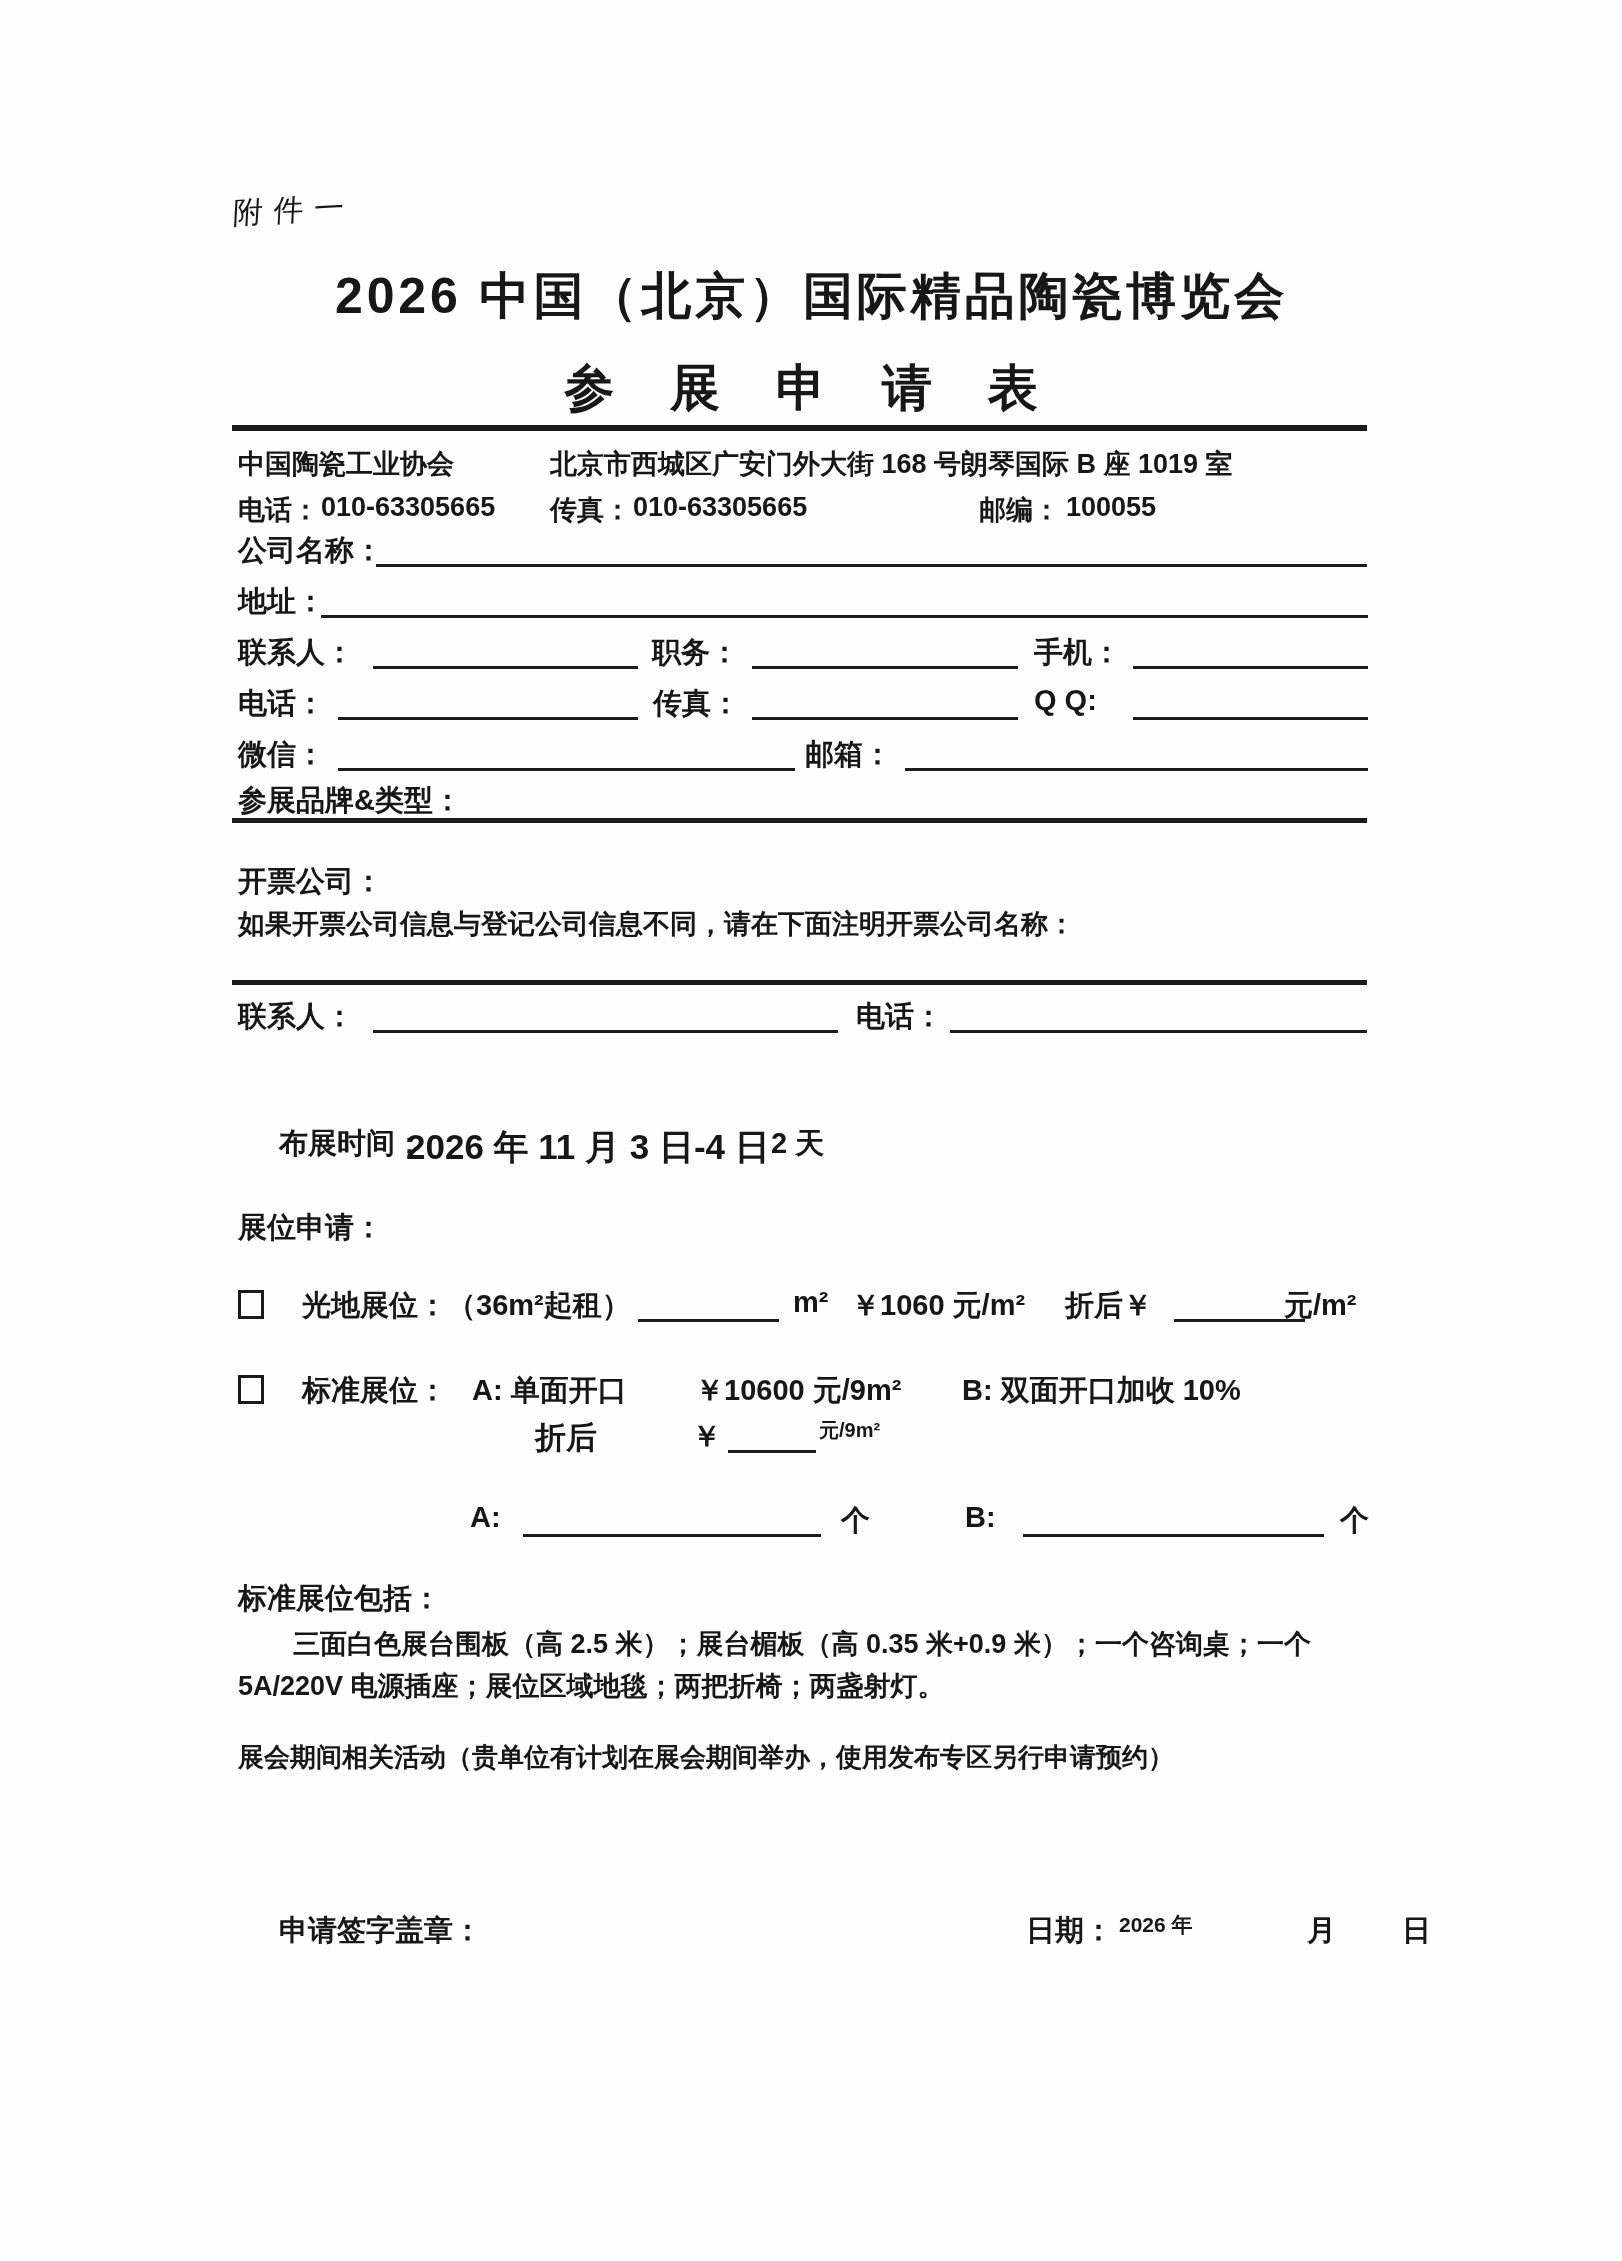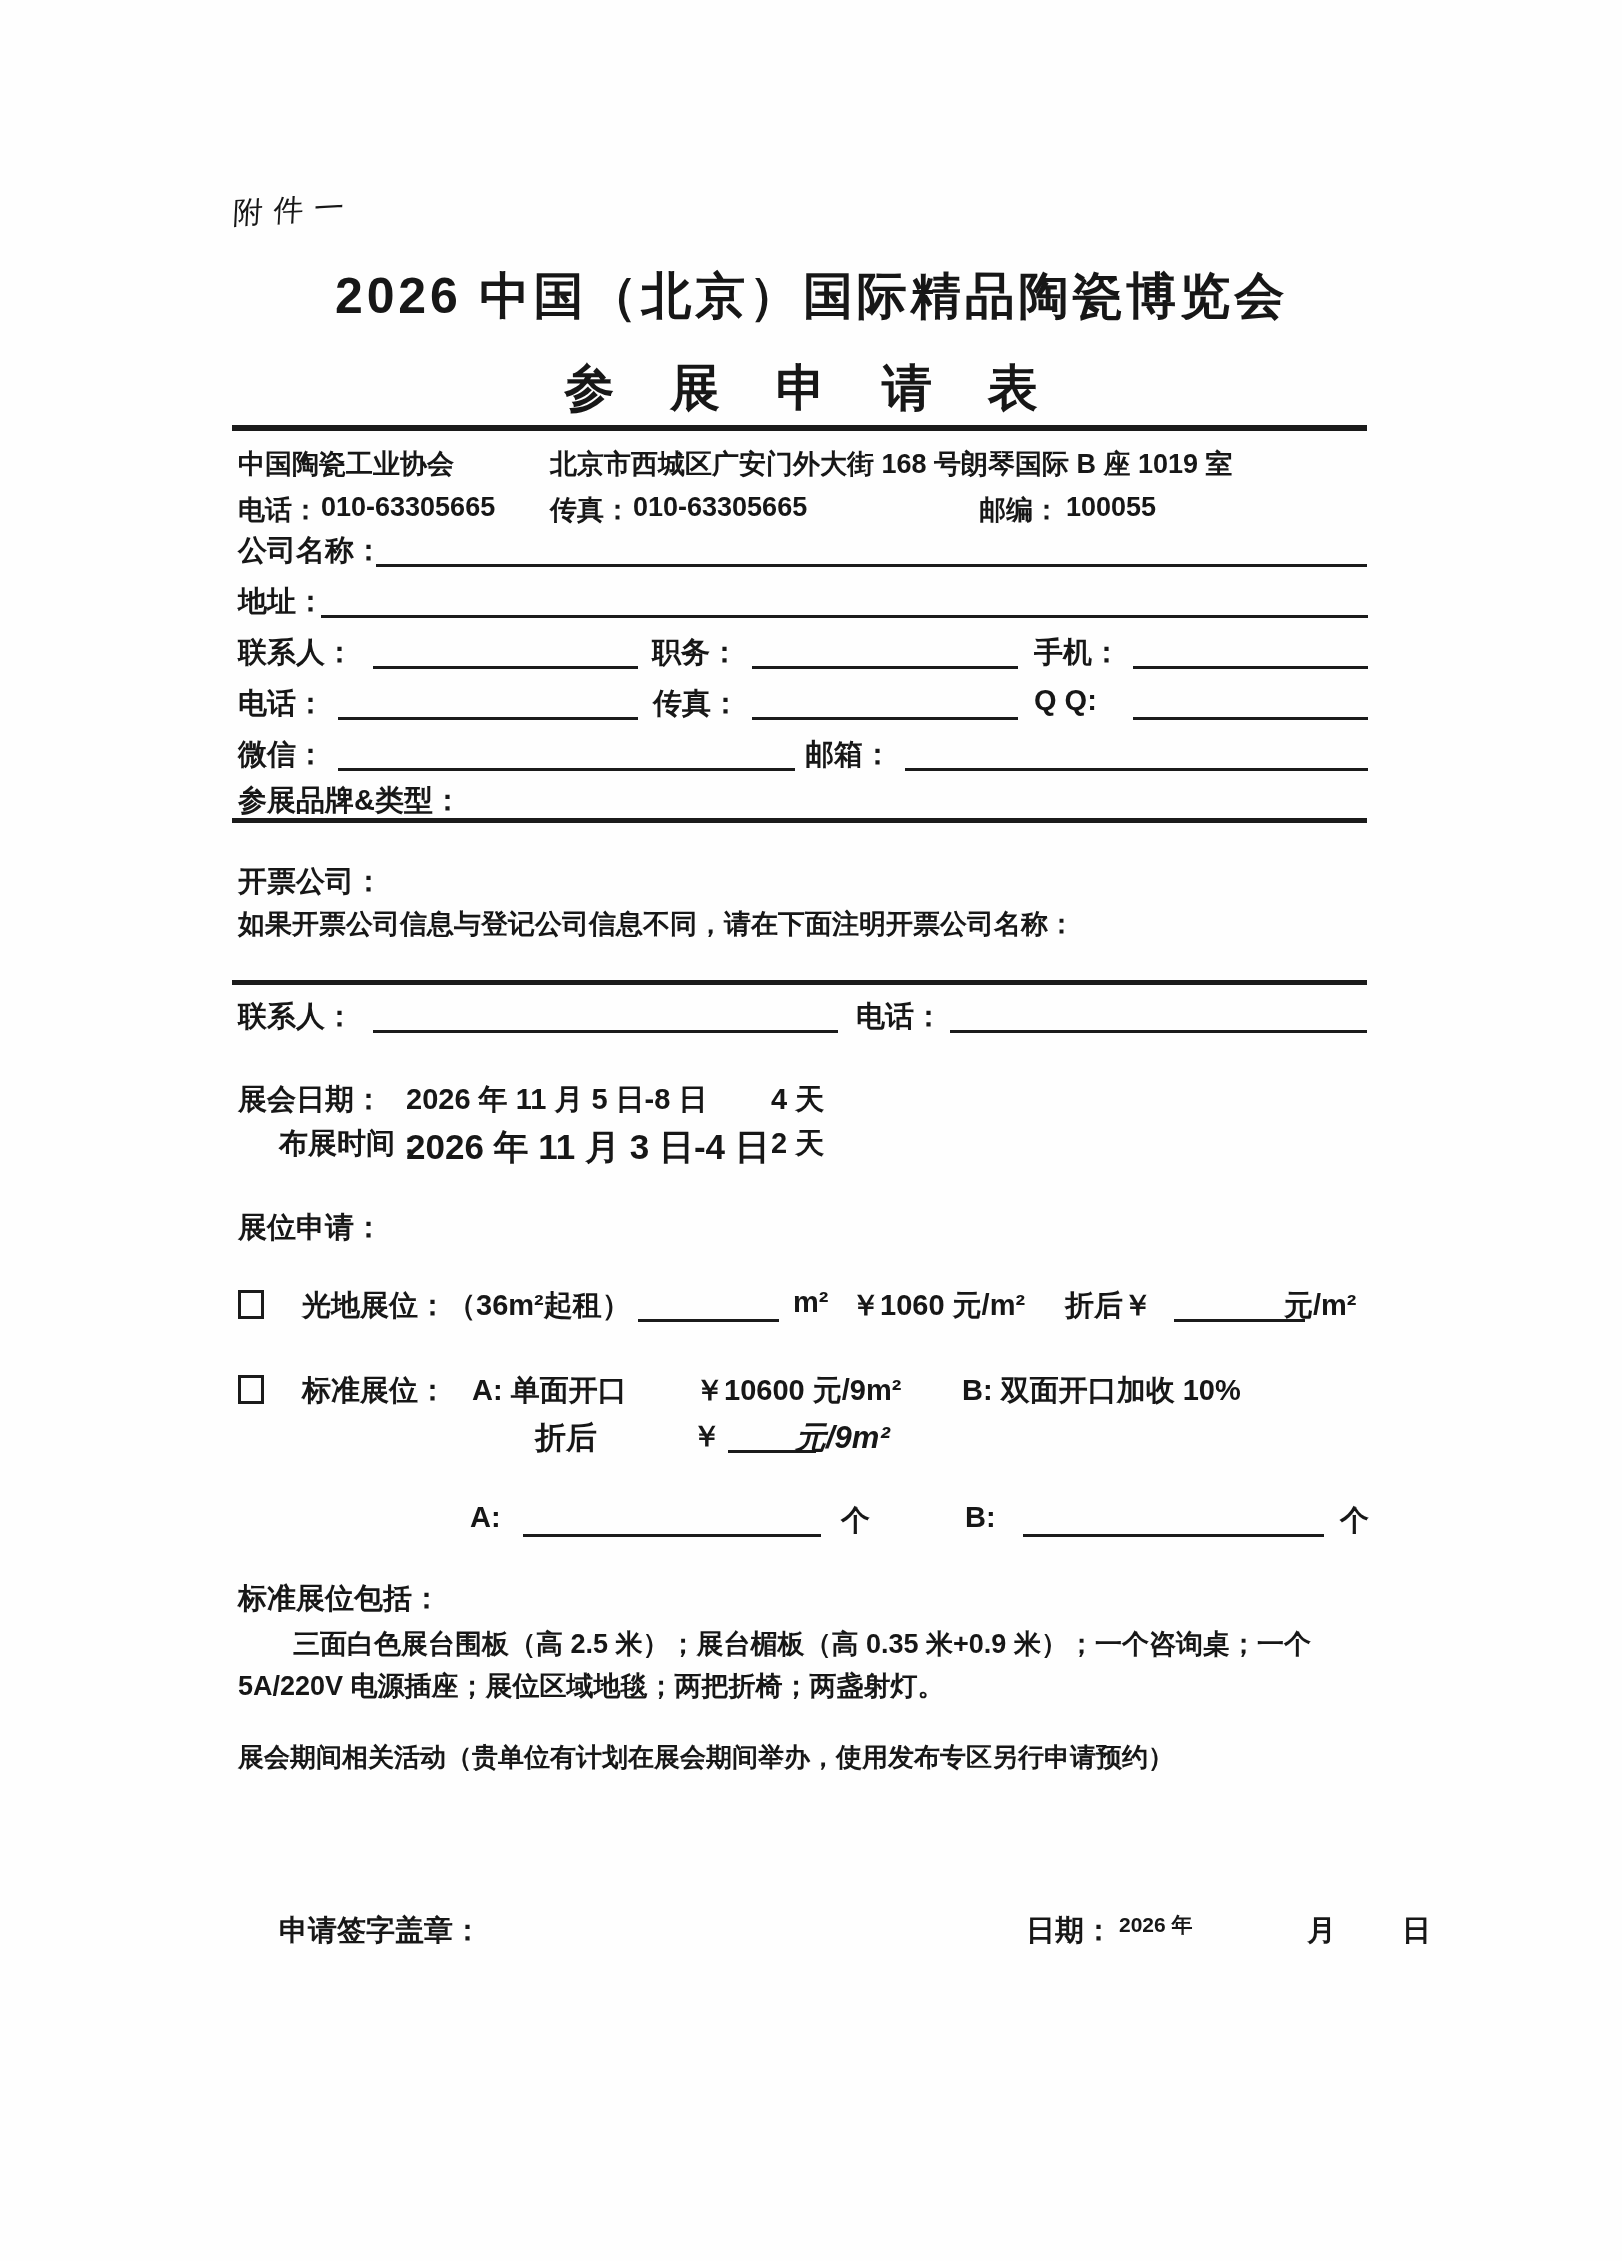--- a/index.html
+++ b/index.html
@@ -94,25 +94,20 @@
     <span class="it" style="left:238px;font-size:29px;">开票公司：</span>
   </div>
   <div class="rule" style="left:232px;top:980px;width:1135px;height:4.6px;"></div>
   <div class="row" style="top:997px;">
     <span class="it" style="left:238px;font-size:29px;">联系人：</span>
     <div class="blank" style="left:373px;top:33px;width:465px;"></div>
     <span class="it" style="left:856px;font-size:29px;">电话：</span>
     <div class="blank" style="left:950px;top:33px;width:417px;"></div>
   </div>
 
-  <div class="row" style="top:1080px;">
-    <span class="it" style="left:238px;font-size:29px;">展会日期：</span>
-    <span class="it" style="left:406px;font-size:29px;">2026 年 11 月 5 日-8 日</span>
-    <span class="it" style="left:771px;font-size:29px;">4 天</span>
-  </div>
   <div class="row" style="top:1124px;">
     <span class="it" style="left:238px;font-size:29px;margin-left:41px;">布展时间：</span>
     <span class="it" style="left:406px;font-size:35px;">2026 年 11 月 3 日-4 日</span>
     <span class="it" style="left:771px;font-size:29px;">2 天</span>
   </div>
 
   <div class="row" style="top:1208px;">
     <span class="it" style="left:238px;font-size:29px;">展位申请：</span>
   </div>
 
@@ -131,21 +126,21 @@
     <span class="checkbox" style="left:238px;"></span>
     <span class="it" style="left:302px;font-size:29px;">标准展位：</span>
     <span class="it" style="left:472px;font-size:29px;">A: 单面开口</span>
     <span class="it" style="left:695px;font-size:29px;">￥10600 元/9m²</span>
     <span class="it" style="left:962px;font-size:29px;">B: 双面开口加收 10%</span>
   </div>
   <div class="row" style="top:1417px;">
     <span class="it" style="left:535px;font-size:31px;">折后</span>
     <span class="it" style="left:692px;font-size:29px;">￥</span>
     <div class="blank" style="left:728px;top:33px;width:88px;"></div>
-    <span class="it" style="left:795px;font-size:31px;font-style:italic;">元/9m²</span>
+    <span class="it" style="left:819px;font-size:20px;">元/9m²</span>
   </div>
 
   <div class="row" style="top:1501px;">
     <span class="it" style="left:470px;font-size:29px;">A:</span>
     <div class="blank" style="left:523px;top:33px;width:298px;"></div>
     <span class="it" style="left:841px;font-size:29px;">个</span>
     <span class="it" style="left:965px;font-size:29px;">B:</span>
     <div class="blank" style="left:1023px;top:33px;width:301px;"></div>
     <span class="it" style="left:1340px;font-size:29px;">个</span>
   </div>

